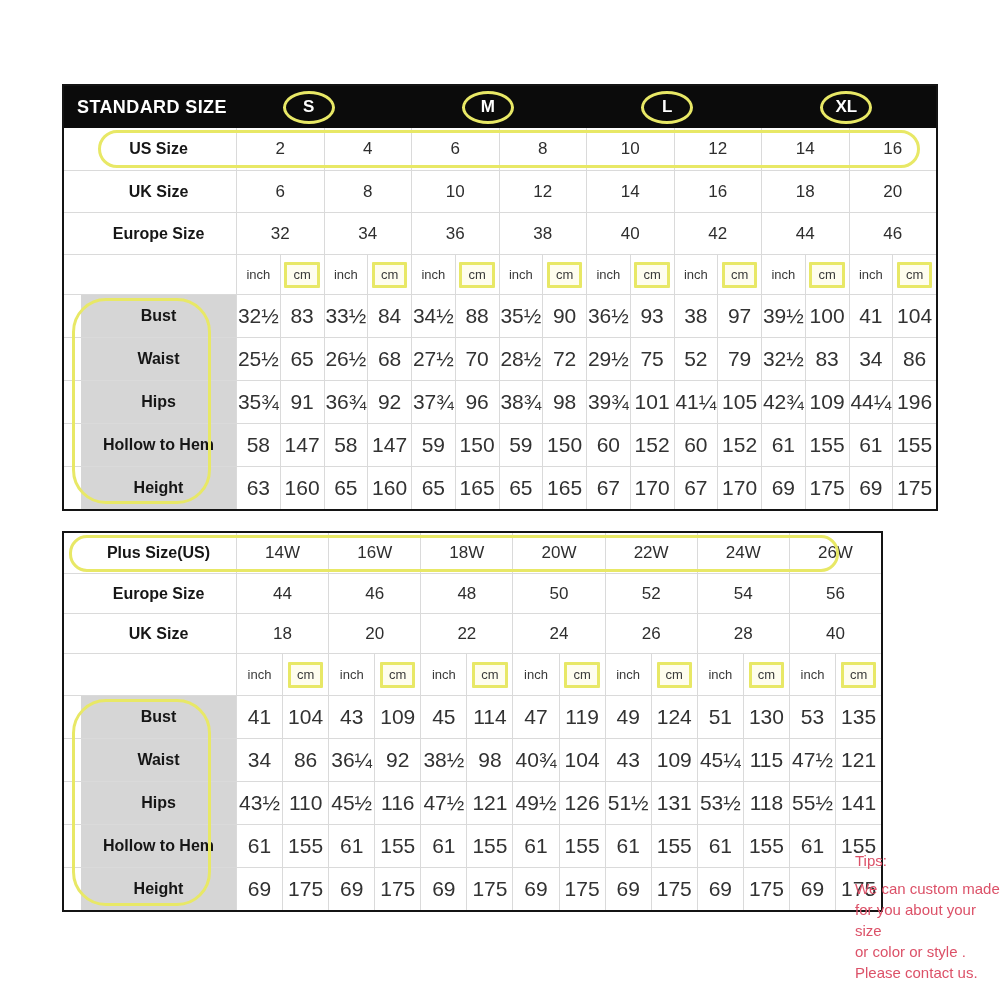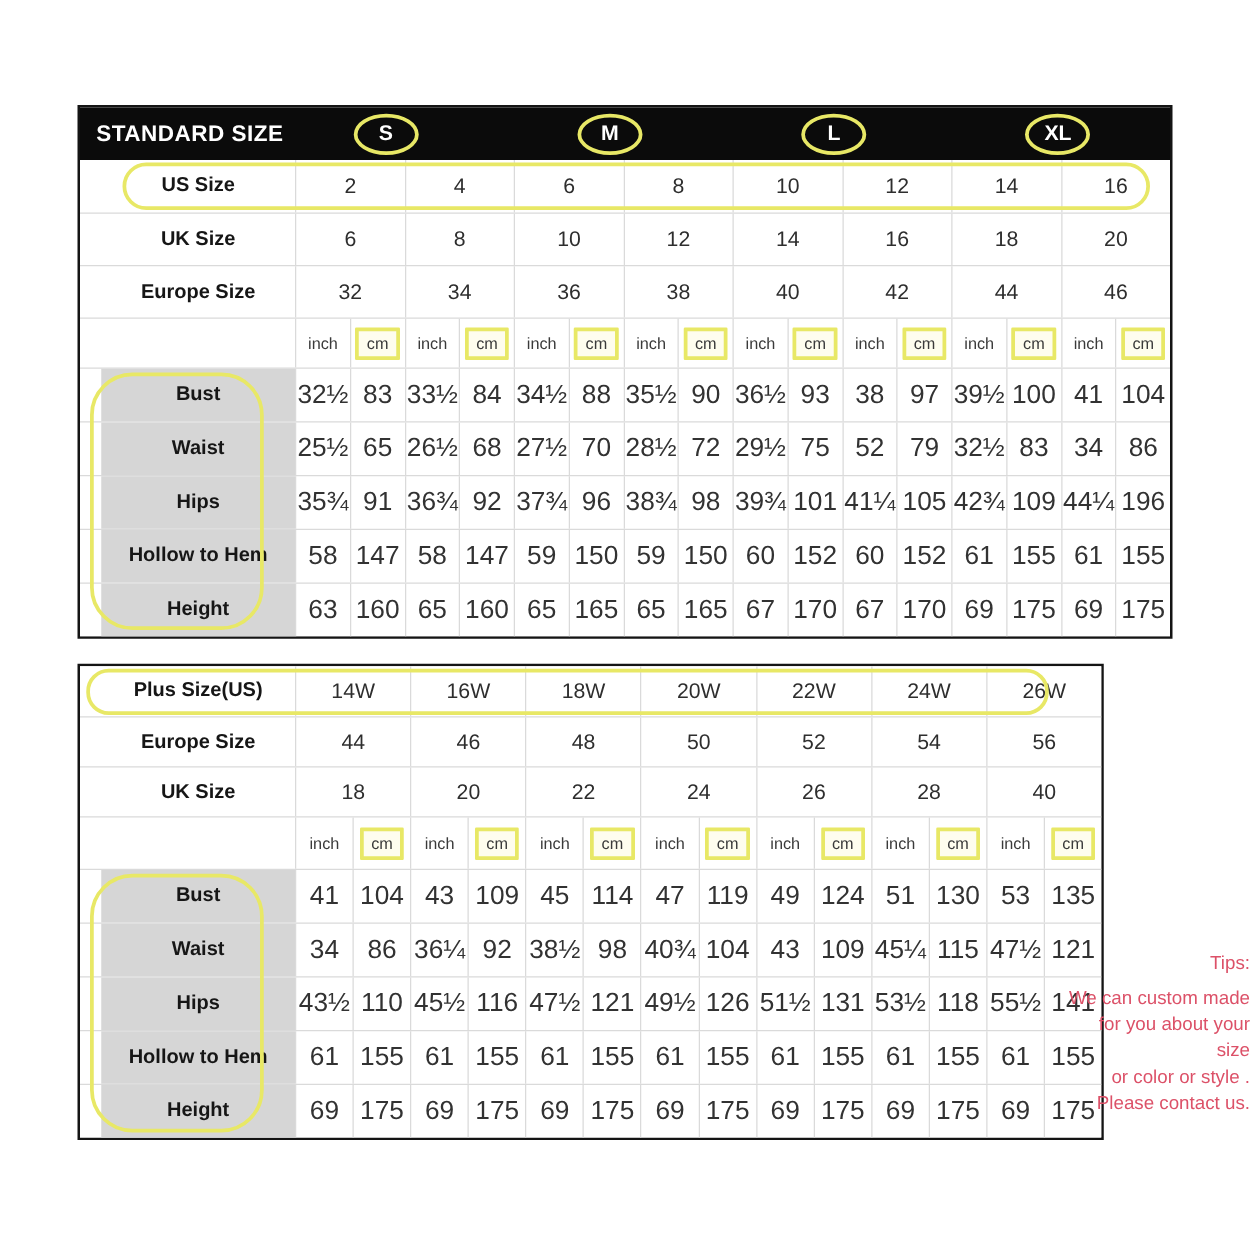--- a/index.html
+++ b/index.html
@@ -74,23 +74,23 @@
     position:absolute;pointer-events:none;
     border:3px solid var(--highlight-yellow,#e8e866);
     border-radius:20px;
   }
   #us-size-ring{top:44px;left:34px;width:822px;height:38px}
   #std-label-ring{left:8px;top:212px;width:139px;height:206px;border-radius:34px}
   #plus-size-ring{top:2px;left:5px;width:770px;height:37px;border-radius:18px}
   #plus-label-ring{left:8px;top:166px;width:139px;height:207px;border-radius:34px}
 
   .tips{
-    position:absolute;left:855px;top:760px;width:145px;
+    position:absolute;left:855px;top:850px;width:145px;
     color:var(--tips-red,#dc5168);
-    font-size:15px;line-height:21px;text-align:right;
+    font-size:15px;line-height:21px;
   }
   .tips-title{margin-bottom:7px}
 </style>
 </head>
 <body>
 
 <section class="size-table" id="standard-table">
   <div class="header-bar">
     <div class="header-title">STANDARD SIZE</div>
     <div class="header-groups" id="std-groups">

